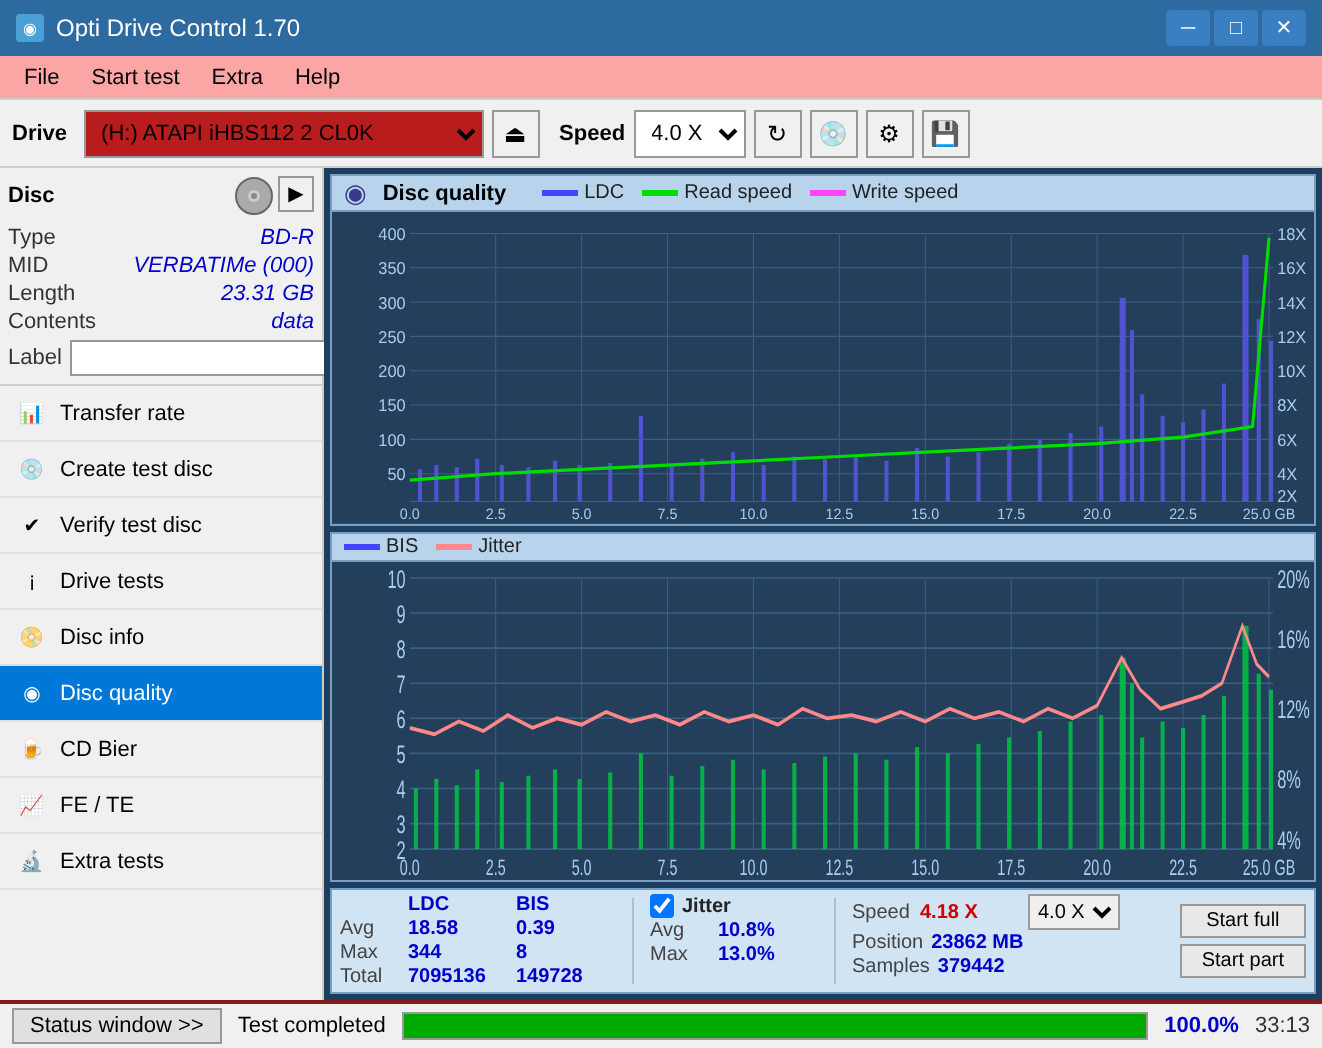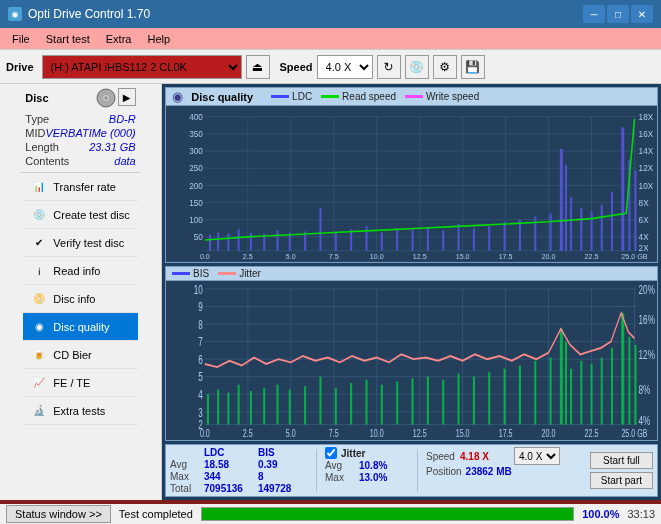--- a/index.html
+++ b/index.html
@@ -33,30 +33,30 @@
     .disc-label-row { display: flex; align-items: center; gap: 4px; margin-top: 2px; }
     .disc-label-input { height: 18px; border: 1px solid #999; background: white; flex: 1; font-size: 10px; }
     .disc-label-btn { width: 18px; height: 18px; background: #f0f0f0; border: 1px solid #999; cursor: pointer; display: flex; align-items: center; justify-content: center; font-size: 10px; }
 
     
     .nav-item { height: 28px; display: flex; align-items: center; padding: 0 8px; gap: 6px; cursor: pointer; font-size: 11px; border-bottom: 1px solid #e0e0e0; }
     .nav-item.active { background: #0078d7; color: white; }
     .nav-icon { width: 16px; height: 16px; display: flex; align-items: center; justify-content: center; font-size: 10px; }
 
     
-    .status-bar { height: 24px; background: #f0f0f0; border-top: 4px solid #7f1d1d; display: flex; align-items: center; padding: 0 6px; gap: 8px; font-size: 11px; }
+    .status-bar { height: 24px; background: #f0f0f0; border-top: 2px solid #7f1d1d; display: flex; align-items: center; padding: 0 6px; gap: 8px; font-size: 11px; }
     .status-btn { padding: 2px 8px; background: #e0e0e0; border: 1px solid #999; cursor: pointer; font-size: 11px; height: 18px; }
     .progress-bar-container { flex: 1; height: 14px; background: white; border: 1px solid #999; }
     .progress-bar-fill { height: 100%; background: #00aa00; }
     .status-time { color: #333; margin-left: auto; }
     .start-btn { padding: 2px 10px; background: #e8e8e8; border: 1px solid #999; cursor: pointer; font-size: 10px; }
 
     .outer-layout { display: flex; flex-direction: column; height: 524px; }
     .middle-section { display: flex; flex: 1; min-height: 0; }
-    .sidebar-full { width: 162px; background: #f0f0f0; border-right: 1px solid #ccc; display: flex; flex-direction: column; align-items: center; }
+    .sidebar-full { width: 162px; background: #f0f0f0; border-right: 1px solid #ccc; display: flex; flex-direction: column; }
     .content-full { flex: 1; display: flex; flex-direction: column; background: #1c3f60; padding: 3px; gap: 3px; overflow: hidden; }
 
     .chart-panel { flex: 1; display: flex; flex-direction: column; min-height: 0; }
     .chart-panel-header { background: #b8d4ec; padding: 1px 6px; display: flex; align-items: center; gap: 8px; font-size: 10px; border: 1px solid #7a9cc0; border-bottom: none; }
     .chart-panel-body { flex: 1; background: #2a4f72; border: 1px solid #7a9cc0; position: relative; overflow: hidden; }
 
     .bottom-stats { background: #d0e4f4; border: 1px solid #7a9cc0; display: flex; align-items: stretch; padding: 2px 4px; gap: 8px; font-size: 10px; flex-shrink: 0; }
     .stat-group { display: flex; flex-direction: column; gap: 1px; }
     .stat-row { display: flex; gap: 4px; align-items: center; }
     .sl { color: #444; min-width: 30px; }
@@ -129,38 +129,43 @@
           <span class="disc-info-value">VERBATIMe (000)</span>
         </div>
         <div class="disc-info-row">
           <span class="disc-info-label">Length</span>
           <span class="disc-info-value">23.31 GB</span>
         </div>
         <div class="disc-info-row">
           <span class="disc-info-label">Contents</span>
           <span class="disc-info-value">data</span>
         </div>
+        <div class="disc-label-row">
+          <span class="disc-info-label">Label</span>
+          <input type="text" class="disc-label-input" style="">
+          <button class="disc-label-btn">✎</button>
+        </div>
       </div>
 
       <div>
         <div class="nav-item">
           <span class="nav-icon">📊</span>
           <span>Transfer rate</span>
         </div>
         <div class="nav-item">
           <span class="nav-icon">💿</span>
           <span>Create test disc</span>
         </div>
         <div class="nav-item">
           <span class="nav-icon">✔</span>
           <span>Verify test disc</span>
         </div>
         <div class="nav-item">
           <span class="nav-icon">ℹ</span>
-          <span>Read info</span>
+          <span>Drive tests</span>
         </div>
         <div class="nav-item">
           <span class="nav-icon">📀</span>
           <span>Disc info</span>
         </div>
         <div class="nav-item active">
           <span class="nav-icon">◉</span>
           <span>Disc quality</span>
         </div>
         <div class="nav-item">
@@ -463,20 +468,24 @@
             <span class="sl">Speed</span>
             <span class="sv" style="color:#cc0000;">4.18 X</span>
             <select style="height:18px;font-size:10px;border:1px solid #999;">
               <option>4.0 X</option>
             </select>
           </div>
           <div class="stat-row">
             <span class="sl">Position</span>
             <span class="sv">23862 MB</span>
           </div>
+          <div class="stat-row">
+            <span class="sl">Samples</span>
+            <span class="sv">379442</span>
+          </div>
         </div>
 
         <div style="margin-left:auto;display:flex;flex-direction:column;gap:3px;justify-content:center;">
           <button class="start-btn">Start full</button>
           <button class="start-btn">Start part</button>
         </div>
       </div>
     </div>
   </div>
 

